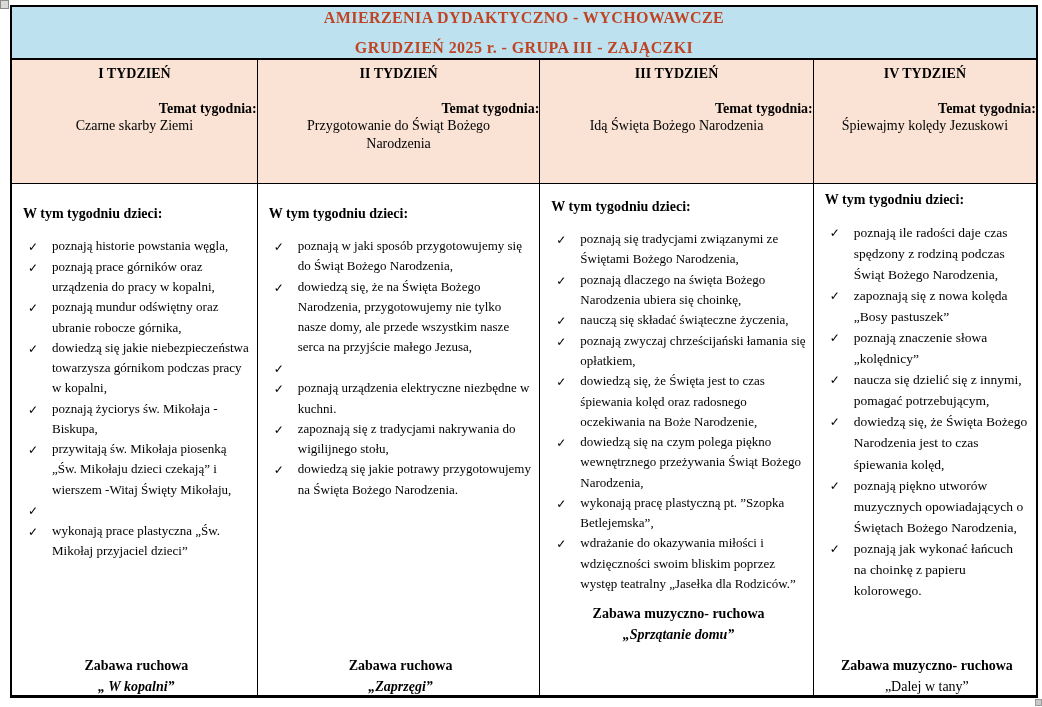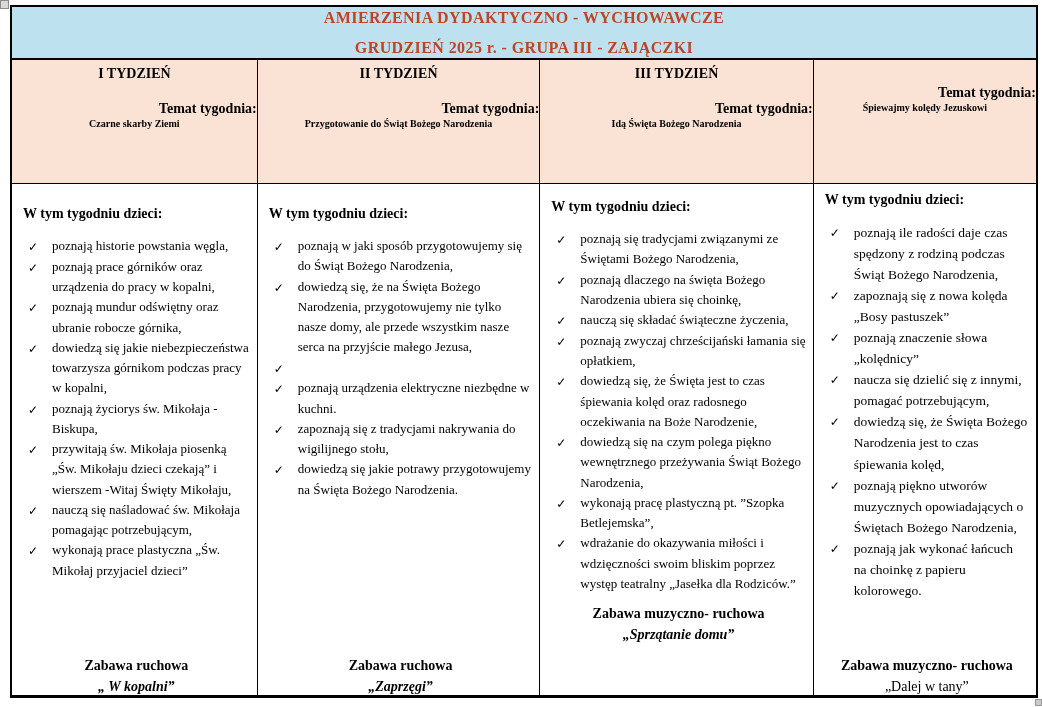--- a/index.html
+++ b/index.html
@@ -24,21 +24,21 @@
                 letter-spacing:0.4px; }
 
   .grid { flex:1; display:grid; grid-template-columns:24% 27.6% 26.7% 21.7%; }
   .col { border-right:1.6px solid #000; display:flex; flex-direction:column; min-width:0; }
   .col:last-child { border-right:none; }
 
   .col-header { height:124px; background:var(--header-bg,#fae3d5);
                 border-bottom:1.6px solid #000; text-align:center; padding-top:6px; }
   .week  { font-weight:bold; font-size:14px; }
   .topic-label { font-weight:bold; font-size:14px; margin-top:19px;text-align:right; }
-  .topic { font-weight:bold; font-size:10px; padding:0 24px; line-height:1.3; }
+  .topic { font-weight:normal; font-size:14px; padding:0 24px; line-height:1.3; }
 
   .col-body { flex:1; padding:22px 7px 0 11px; display:flex; flex-direction:column;
               font-size:13px; min-height:0; }
   .col:nth-child(3) .col-body { padding-top:15px; }
   .col:nth-child(4) .col-body { padding-top:8px; font-size:13.5px; }
 
   .intro { font-weight:bold; font-size:14px; }
   ul.checklist { list-style:none; margin-top:14px; }
   li.check-item { display:flex; line-height:1.56; }
   .check { width:29px; flex:none; padding-left:5px; font-size:12px; padding-top:2px; }
@@ -94,21 +94,20 @@
               <li class="check-item">
                 <span class="check">✓</span>
                 <span class="item-text">poznają życiorys św. Mikołaja - Biskupa,</span>
               </li>
               <li class="check-item">
                 <span class="check">✓</span>
                 <span class="item-text">przywitają św. Mikołaja piosenką „Św. Mikołaju dzieci czekają” i wierszem -Witaj Święty Mikołaju,</span>
               </li>
               <li class="check-item">
                 <span class="check">✓</span>
-                <span class="item-text">nauczą się naśladować św. Mikołaja  pomagając potrzebującym,</span>
               </li>
               <li class="check-item">
                 <span class="check">✓</span>
                 <span class="item-text">wykonają prace plastyczna „Św. Mikołaj przyjaciel dzieci”</span>
               </li>
             </ul>
           <div class="activity">
             <div class="activity-label">Zabawa ruchowa</div>
             <div class="activity-name">„ W kopalni”</div>
           </div>
@@ -199,20 +198,21 @@
             </ul>
           <div class="activity">
             <div class="activity-label">Zabawa  muzyczno- ruchowa</div>
             <div class="activity-name">„Sprzątanie domu”</div>
           </div>
         </div>
       </div>
 
       <div class="col">
         <div class="col-header">
+          <div class="week">IV TYDZIEŃ</div>
           <div class="topic-label">Temat tygodnia:</div>
           <div class="topic">Śpiewajmy kolędy Jezuskowi</div>
         </div>
         <div class="col-body">
           <div class="intro">W tym tygodniu dzieci:</div>
           <ul class="checklist">
               <li class="check-item">
                 <span class="check">✓</span>
                 <span class="item-text">poznają ile radości daje czas spędzony z rodziną podczas Świąt Bożego Narodzenia,</span>
               </li>

